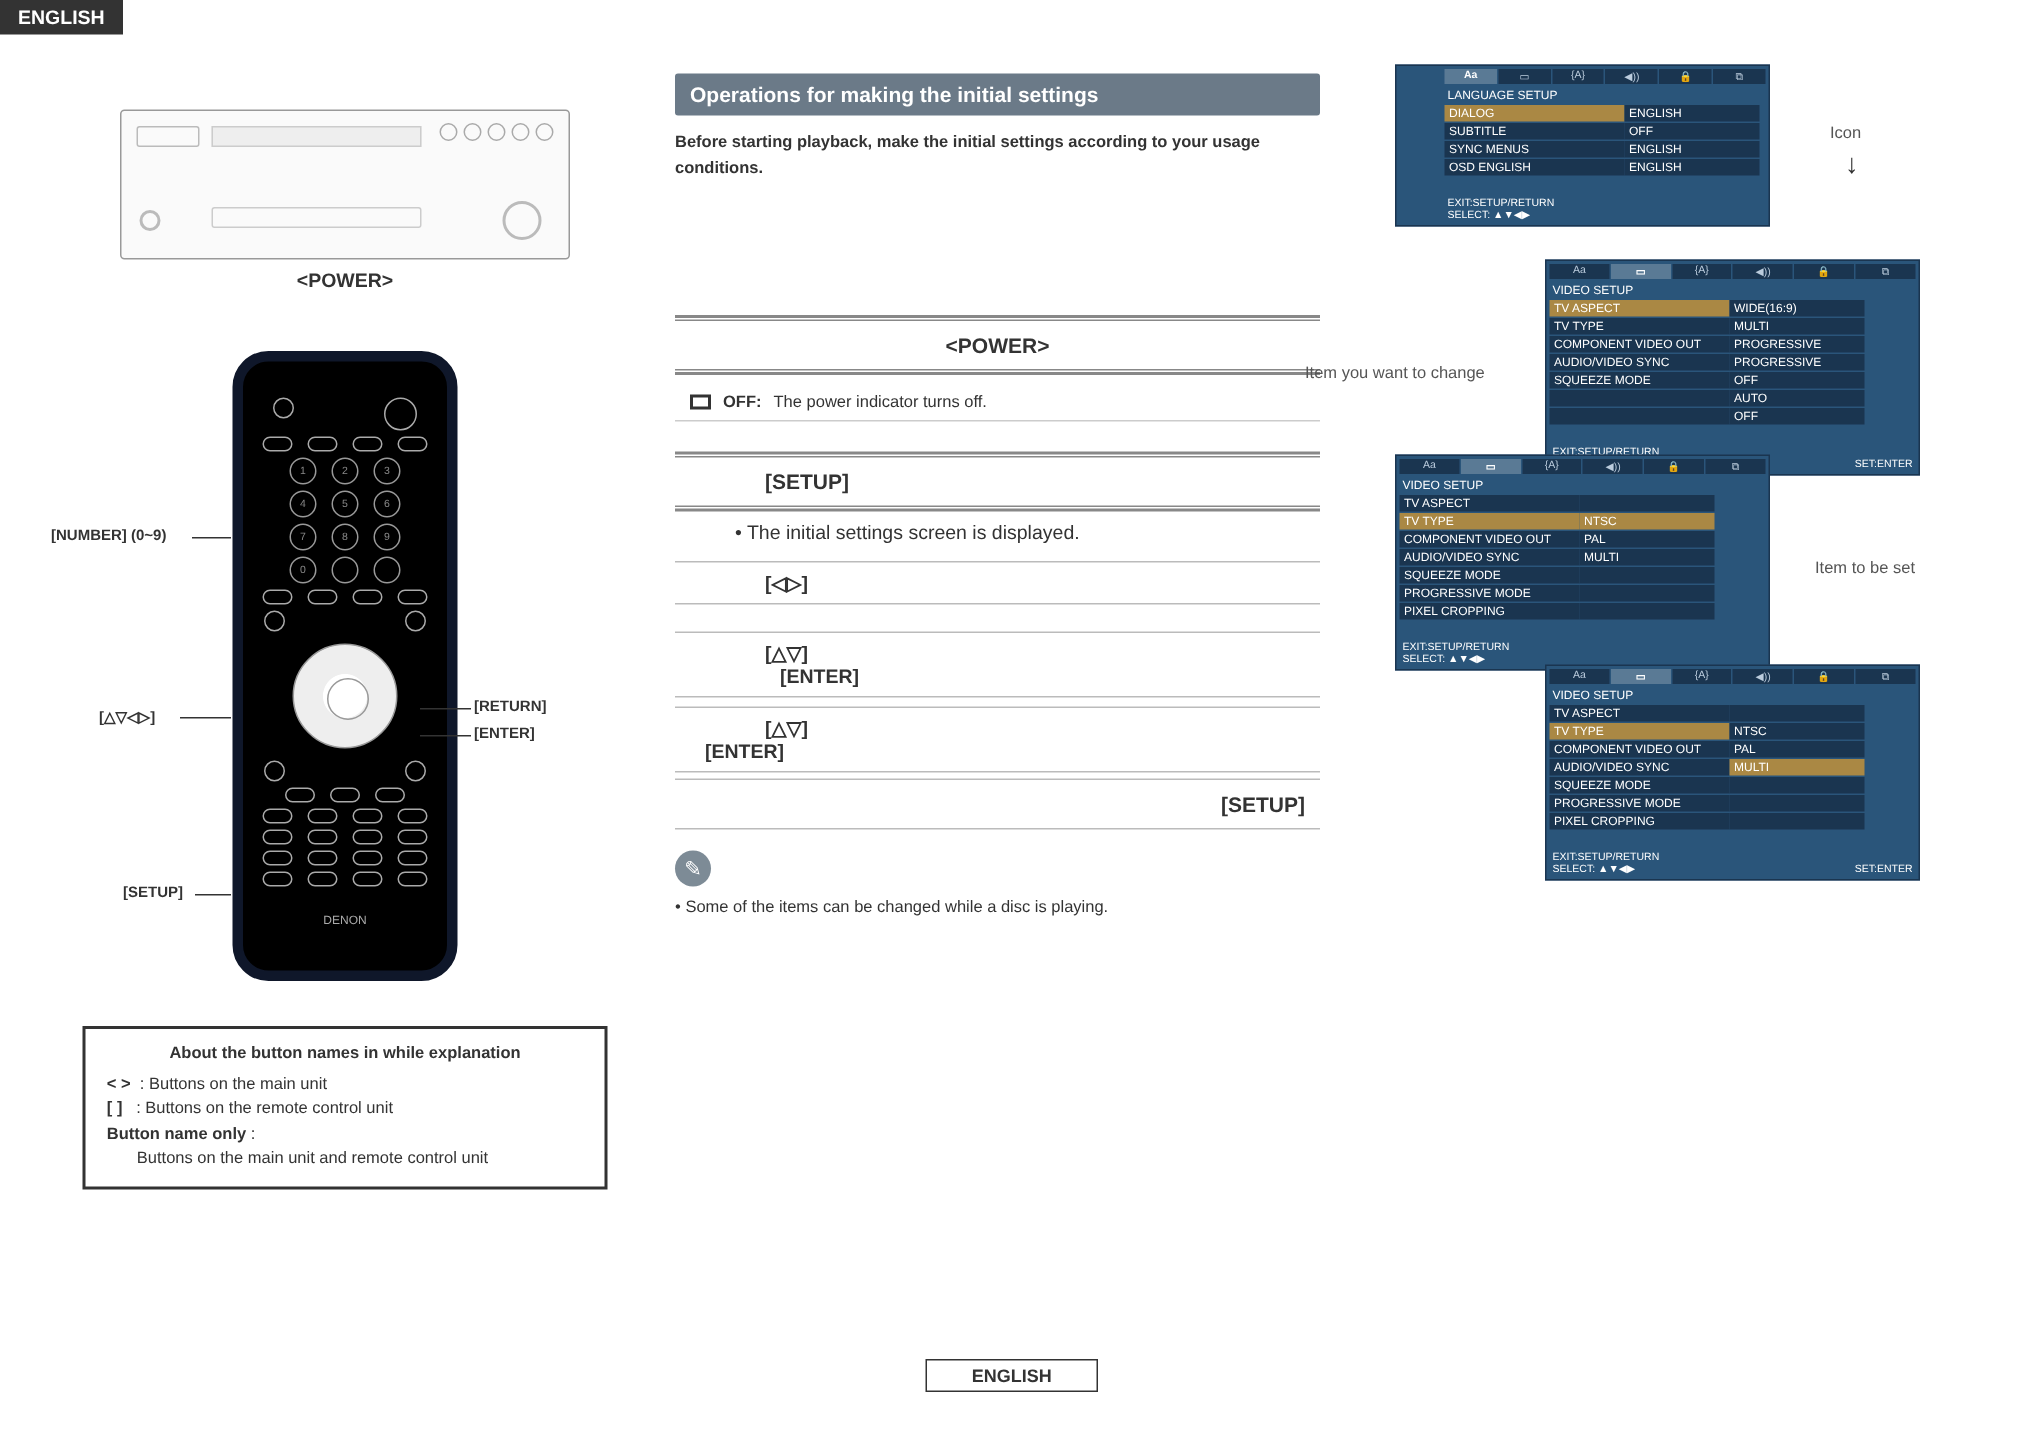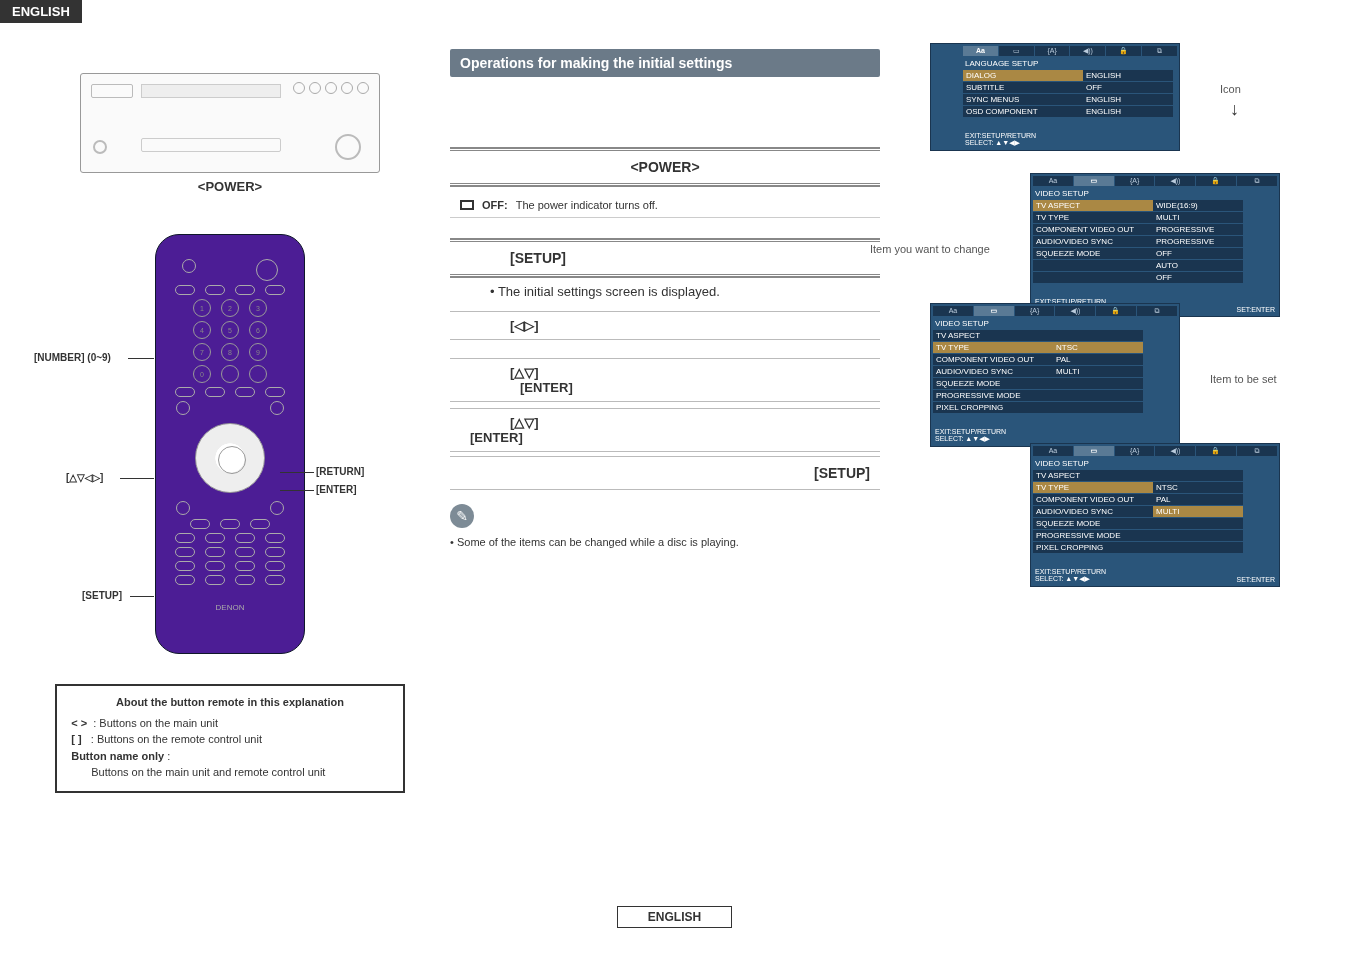--- a/index.html
+++ b/index.html
@@ -59,22 +59,22 @@
     position:absolute; bottom:12px; right:18px; width:26px; height:26px; border:2px solid #bbb; border-radius:50%;
   }
   .device .pwr {
     position:absolute; bottom:18px; left:12px; width:14px; height:14px; border:2px solid #bbb; border-radius:50%;
   }
   .power-label { text-align:center; font-weight:bold; font-size:13px; margin-bottom:40px; }
   
   .remote-wrap { position:relative; width:260px; margin:0 auto; }
   .remote {
     width: 150px; height: 420px; margin:0 auto;
-    border:1px solid #0f172a; border-radius: 24px;
-    background:#4c1d95;
+    border:7px solid #0f172a; border-radius: 24px;
+    background:#000000;
     position:relative;
     padding-top:20px;
   }
   .rbtn { width:14px; height:14px; border:1px solid #aaa; border-radius:50%; }
   .rbtn.big { width:22px; height:22px; }
   .row { display:flex; justify-content:center; gap:10px; margin:4px 0; }
   .numpad .row span { width:18px; height:18px; border:1px solid #999; border-radius:50%; display:inline-flex; align-items:center; justify-content:center; font-size:7px; color:#888;}
   .wheel {
     width:70px; height:70px; border:1px solid #999; border-radius:50%; margin:8px auto; position:relative;
     background: radial-gradient(circle,#fff 30%, #eee 31%, #eee 100%);
@@ -269,30 +269,31 @@
       <span class="line" style="top:244px;left:20px;width:34px"></span>
       <span class="label" style="top:232px;left:216px">[RETURN]</span>
       <span class="line" style="top:238px;left:180px;width:34px"></span>
       <span class="label" style="top:250px;left:216px">[ENTER]</span>
       <span class="line" style="top:256px;left:180px;width:34px"></span>
       <span class="label" style="top:356px;left:-18px">[SETUP]</span>
       <span class="line" style="top:362px;left:30px;width:24px"></span>
     </div>
 
     <div class="about">
-      <div class="title">About the button remote in this explanation</div>
+      <div class="title">About the button names in while explanation</div>
       <div><b>&lt;   &gt;</b>&nbsp;&nbsp;<span>: Buttons on the main unit</span></div>
       <div><b>[   ]</b>&nbsp;&nbsp;&nbsp;<span>: Buttons on the remote control unit</span></div>
       <div><b>Button name only</b> :</div>
       <div style="padding-left:20px">Buttons on the main unit and remote control unit</div>
     </div>
   </div>
 
   <div class="mid-col">
     <div class="section-bar">Operations for making the initial settings</div>
+    <div class="lead">Before starting playback, make the initial settings according to your usage conditions.</div>
 
     <div style="height:50px"></div>
 
     <div class="step">
         <div class="step-inner">&lt;POWER&gt;</div>
       </div>
     <div class="off-row">
       <span class="plug-off"></span>
       <b>OFF:</b>
       <span>The power indicator turns off.</span>
@@ -347,21 +348,21 @@
           </div>
           <div class="row">
             <div class="lab">SUBTITLE</div>
             <div class="val">OFF</div>
           </div>
           <div class="row">
             <div class="lab">SYNC MENUS</div>
             <div class="val">ENGLISH</div>
           </div>
           <div class="row">
-            <div class="lab">OSD COMPONENT</div>
+            <div class="lab">OSD ENGLISH</div>
             <div class="val">ENGLISH</div>
           </div>
           <div class="foot">
             <span>EXIT:SETUP/RETURN<br>SELECT: ▲▼◀▶</span>
           </div>
         </div>
       <div id="osd2" class="osd p2">
           <div class="tabs">
             <div class="tab">Aa</div>
             <div class="tab active">▭</div>

